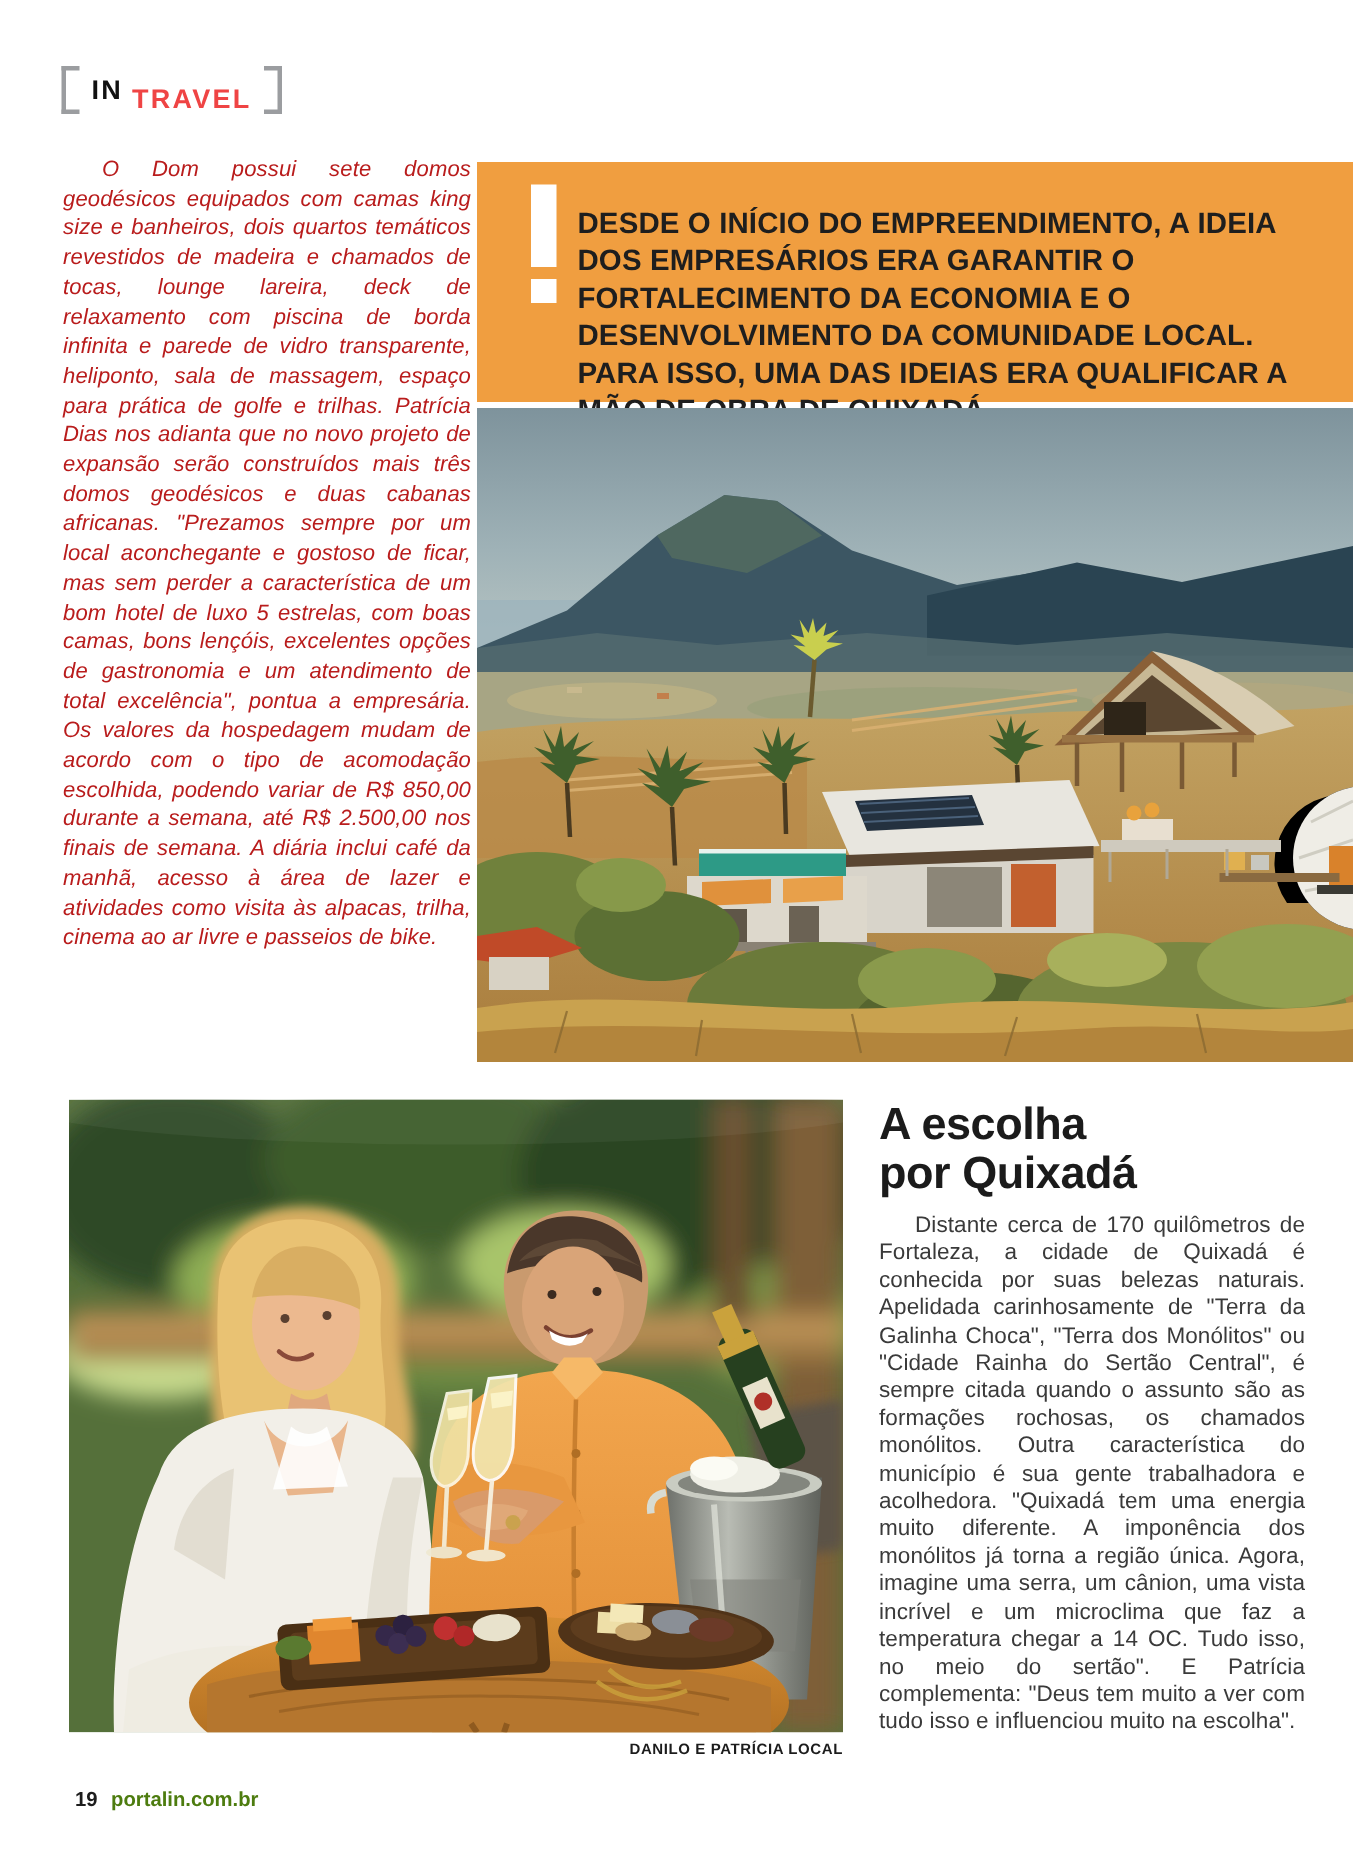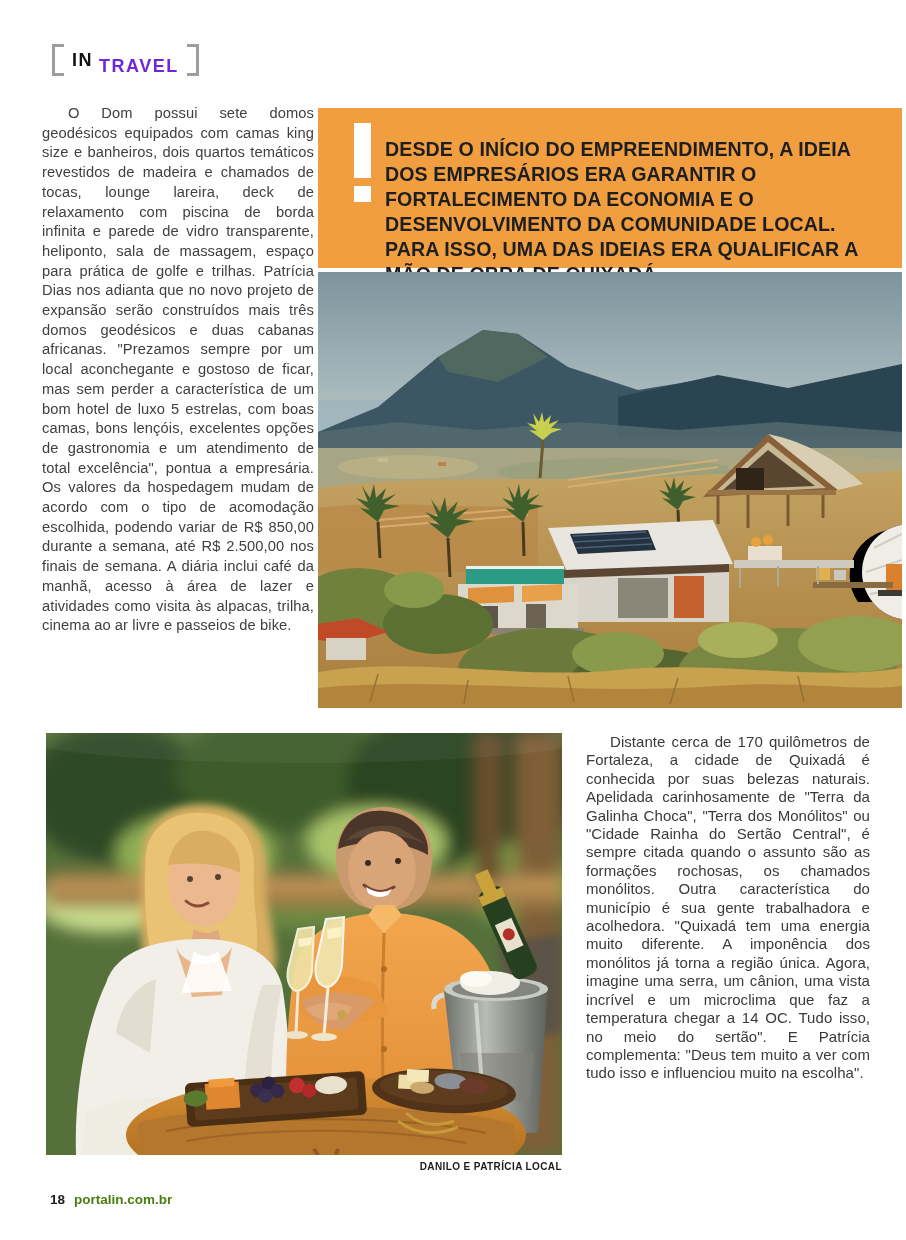--- a/index.html
+++ b/index.html
@@ -5,32 +5,33 @@
   html,body{margin:0;padding:0;background:#ffffff;}
   .page{
     position:relative;
     width:906px;height:1240px;
     background:#ffffff;
     font-family:"Liberation Sans","DejaVu Sans",sans-serif;
     color:#333;
     overflow:hidden;
   }
   
-  .logo{position:absolute;left:52px;top:46px;display:flex;align-items:center;height:28px;}
+  .logo{position:absolute;left:41px;top:46px;display:flex;align-items:center;height:28px;}
   .bracket{width:9px;height:26px;border:3px solid #9b9da0;}
   .bracket.left{border-right:none;}
   .bracket.right{border-left:none;}
   .logo-word{font-size:18px;font-weight:800;letter-spacing:1.5px;line-height:26px;padding:0 3px;}
   .logo-in{color:#111111;margin-left:5px;}
-  .logo-travel{color:#6d28d9;margin-right:5px;margin-top:12px;}
+  .logo-travel{color:#ef4444;margin-right:5px;margin-top:12px;}
   
   .left-col{
     position:absolute;left:42px;top:104px;width:272px;height:615px;
-    font-size:14.7px;line-height:19.7px;text-align:justify;color:#404040;
+    font-size:14.7px;line-height:19.7px;text-align:justify;color:#b91c1c;
     letter-spacing:0.1px;
+    font-style:italic;
   }
   .left-col p{margin:0;text-indent:26px;}
   
   .callout{
     position:absolute;left:318px;top:108px;width:584px;height:160px;
   }
   .callout-excl{position:absolute;left:36px;top:15px;width:17px;height:79px;}
   .excl-bar{position:absolute;left:0;top:0;width:17px;height:55px;background:#ffffff;}
   .excl-dot{position:absolute;left:0;bottom:0;width:17px;height:16px;background:#ffffff;}
   .callout-text{
@@ -362,23 +363,27 @@
         <path d="M360,380 q20,18 48,8 M352,388 q26,20 60,6" stroke="#caa23c" stroke-width="3" fill="none" opacity="0.8"></path>
         <path d="M268,416 L272,422 M292,416 L290,422" stroke="#8f5a1f" stroke-width="4"></path>
       </g>
       <ellipse cx="258" cy="0" rx="300" ry="30" fill="#ffffff" opacity="0.05"></ellipse>
     </svg>
   </div>
 
   <div class="caption">DANILO E PATRÍCIA LOCAL</div>
 
   <div class="right-col">
+    <h2 class="right-heading">
+      <span style="display:block">A escolha</span>
+      <span style="display:block">por Quixadá</span>
+    </h2>
     <div class="right-body">
       <p>Distante cerca de 170 quilômetros de Fortaleza, a cidade de Quixadá é conhecida por suas belezas naturais. Apelidada carinhosamente de "Terra da Galinha Choca", "Terra dos Monólitos" ou "Cidade Rainha do Sertão Central", é sempre citada quando o assunto são as formações rochosas, os chamados monólitos. Outra característica do município é sua gente trabalhadora e acolhedora. "Quixadá tem uma energia muito diferente. A imponência dos monólitos já torna a região única. Agora, imagine uma serra, um cânion, uma vista incrível e um microclima que faz a temperatura chegar a 14 OC. Tudo isso, no meio do sertão". E Patrícia complementa: "Deus tem muito a ver com tudo isso e influenciou muito na escolha".</p>
     </div>
   </div>
 
   <div class="footer">
-    <span class="pagenum">18</span>
+    <span class="pagenum">19</span>
     <span class="site">portalin.com.br</span>
   </div>
 
 </div>
 
 </body></html>

